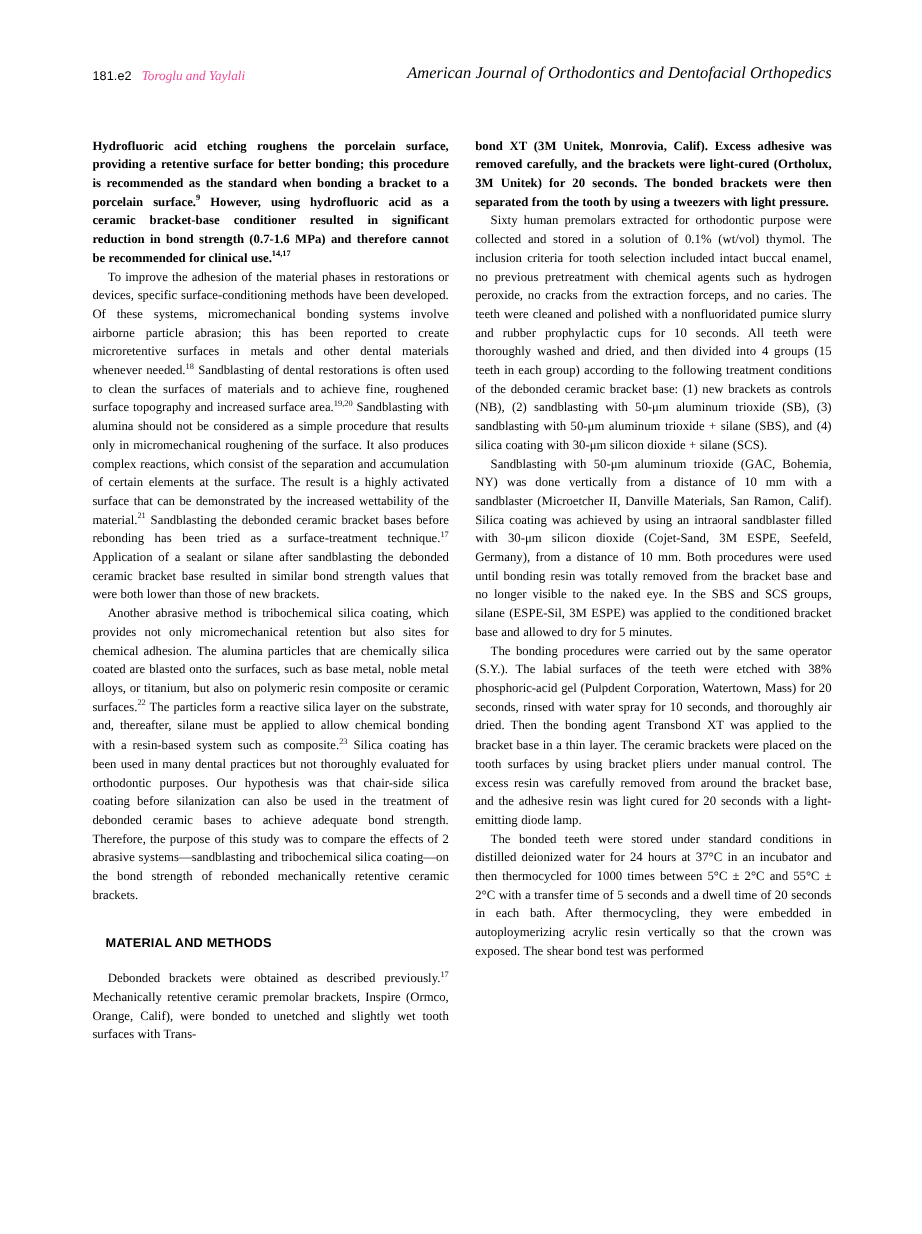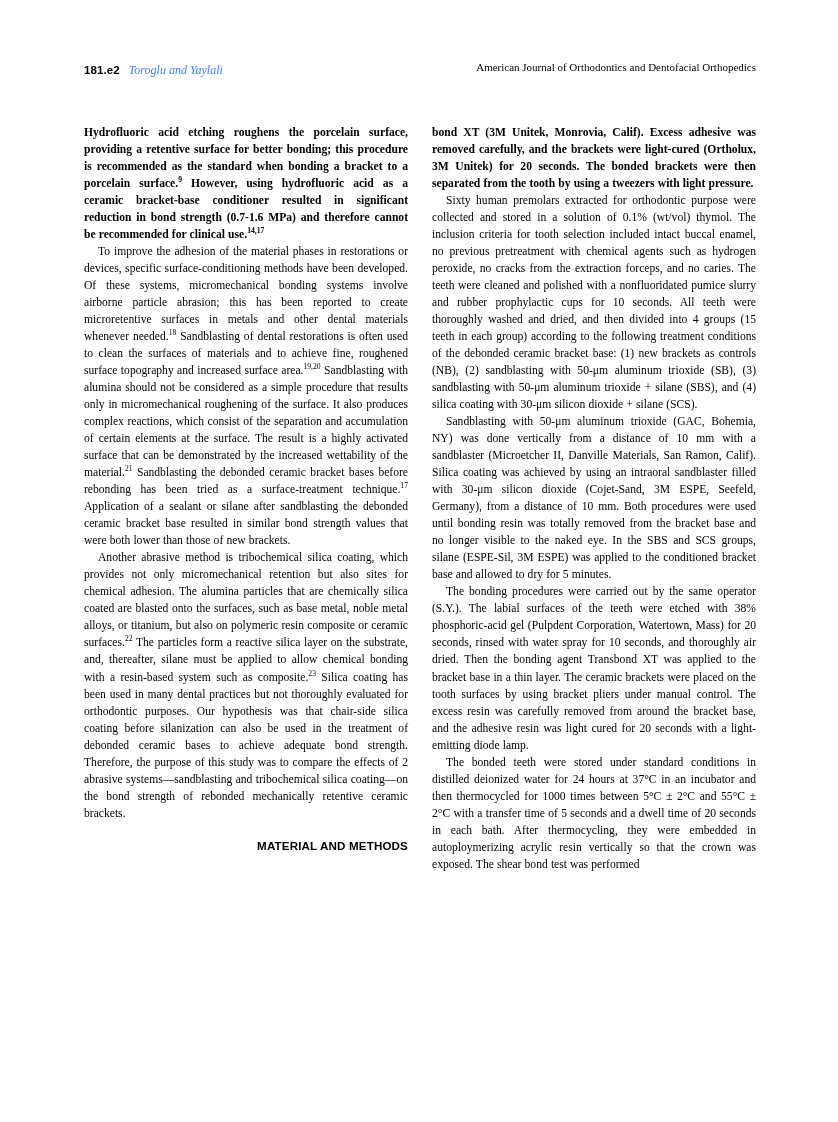--- a/index.html
+++ b/index.html
@@ -26,39 +26,40 @@
     height: 34px;
   }
   .rh-left {
     position: absolute;
     left: 0;
     top: 0;
     white-space: nowrap;
   }
   .rh-folio {
     font-family: "Liberation Sans", "DejaVu Sans", sans-serif;
-    font-weight: bold;
+    font-weight: normal;
     font-size: 11.5px;
     letter-spacing: 0.1px;
     color: #000;
   }
   .rh-authors {
     font-family: "Liberation Serif", "DejaVu Serif", serif;
     font-style: italic;
     font-size: 12px;
     margin-left: 9px;
-    color: #3b82f6;
+    color: #ec4899;
   }
   .rh-right {
     position: absolute;
     right: 0;
     top: 0;
     text-align: right;
     font-family: "Liberation Serif", "DejaVu Serif", serif;
-    font-size: 11px;
+    font-style: italic;
+    font-size: 15px;
     line-height: 15.5px;
     white-space: nowrap;
     color: #000;
   }
 
   
   .body-area {
     position: absolute;
     left: 84px;
     top: 124px;
@@ -86,29 +87,29 @@
   }
   p.para.noindent { text-indent: 0; font-weight: bold; }
 
   sup {
     font-size: 0.66em;
     vertical-align: super;
     line-height: 0;
   }
 
   h2.section-head {
-    margin: 0;
+    margin: 12px;
     font-family: "Liberation Sans", "DejaVu Sans", sans-serif;
     font-weight: bold;
     font-size: 11.6px;
     letter-spacing: 0.15px;
     line-height: 17px;
     padding-top: 15px;
     padding-bottom: 3px;
-    text-align: right;
+    text-align: left;
   }
 </style>
 </head>
 <body>
 
 <div class="page">
 
   <div class="running-head">
     <div class="rh-left">
       <span class="rh-folio">181.e2</span><span class="rh-authors">Toroglu and Yaylali</span>
@@ -119,20 +120,23 @@
   </div>
 
   <div class="body-area">
     <div class="col col-left">
       <div>
           <p class="para noindent">Hydrofluoric acid etching roughens the porcelain surface, providing a retentive surface for better bonding; this procedure is recommended as the standard when bonding a bracket to a porcelain surface.<sup>9</sup> However, using hydrofluoric acid as a ceramic bracket-base conditioner resulted in significant reduction in bond strength (0.7-1.6 MPa) and therefore cannot be recommended for clinical use.<sup>14,17</sup></p>
           <p class="para">To improve the adhesion of the material phases in restorations or devices, specific surface-conditioning methods have been developed. Of these systems, micromechanical bonding systems involve airborne particle abrasion; this has been reported to create microretentive surfaces in metals and other dental materials whenever needed.<sup>18</sup> Sandblasting of dental restorations is often used to clean the surfaces of materials and to achieve fine, roughened surface topography and increased surface area.<sup>19,20</sup> Sandblasting with alumina should not be considered as a simple procedure that results only in micromechanical roughening of the surface. It also produces complex reactions, which consist of the separation and accumulation of certain elements at the surface. The result is a highly activated surface that can be demonstrated by the increased wettability of the material.<sup>21</sup> Sandblasting the debonded ceramic bracket bases before rebonding has been tried as a surface-treatment technique.<sup>17</sup> Application of a sealant or silane after sandblasting the debonded ceramic bracket base resulted in similar bond strength values that were both lower than those of new brackets.</p>
           <p class="para">Another abrasive method is tribochemical silica coating, which provides not only micromechanical retention but also sites for chemical adhesion. The alumina particles that are chemically silica coated are blasted onto the surfaces, such as base metal, noble metal alloys, or titanium, but also on polymeric resin composite or ceramic surfaces.<sup>22</sup> The particles form a reactive silica layer on the substrate, and, thereafter, silane must be applied to allow chemical bonding with a resin-based system such as composite.<sup>23</sup> Silica coating has been used in many dental practices but not thoroughly evaluated for orthodontic purposes. Our hypothesis was that chair-side silica coating before silanization can also be used in the treatment of debonded ceramic bases to achieve adequate bond strength. Therefore, the purpose of this study was to compare the effects of 2 abrasive systems—sandblasting and tribochemical silica coating—on the bond strength of rebonded mechanically retentive ceramic brackets.</p>
         </div>
       <h2 class="section-head">MATERIAL AND METHODS</h2>
+      <div>
+          <p class="para">Debonded brackets were obtained as described previously.<sup>17</sup> Mechanically retentive ceramic premolar brackets, Inspire (Ormco, Orange, Calif), were bonded to unetched and slightly wet tooth surfaces with Trans-</p>
+        </div>
     </div>
     <div class="col col-right">
       <div>
           <p class="para noindent">bond XT (3M Unitek, Monrovia, Calif). Excess adhesive was removed carefully, and the brackets were light-cured (Ortholux, 3M Unitek) for 20 seconds. The bonded brackets were then separated from the tooth by using a tweezers with light pressure.</p>
           <p class="para">Sixty human premolars extracted for orthodontic purpose were collected and stored in a solution of 0.1% (wt/vol) thymol. The inclusion criteria for tooth selection included intact buccal enamel, no previous pretreatment with chemical agents such as hydrogen peroxide, no cracks from the extraction forceps, and no caries. The teeth were cleaned and polished with a nonfluoridated pumice slurry and rubber prophylactic cups for 10 seconds. All teeth were thoroughly washed and dried, and then divided into 4 groups (15 teeth in each group) according to the following treatment conditions of the debonded ceramic bracket base: (1) new brackets as controls (NB), (2) sandblasting with 50-μm aluminum trioxide (SB), (3) sandblasting with 50-μm aluminum trioxide + silane (SBS), and (4) silica coating with 30-μm silicon dioxide + silane (SCS).</p>
           <p class="para">Sandblasting with 50-μm aluminum trioxide (GAC, Bohemia, NY) was done vertically from a distance of 10 mm with a sandblaster (Microetcher II, Danville Materials, San Ramon, Calif). Silica coating was achieved by using an intraoral sandblaster filled with 30-μm silicon dioxide (Cojet-Sand, 3M ESPE, Seefeld, Germany), from a distance of 10 mm. Both procedures were used until bonding resin was totally removed from the bracket base and no longer visible to the naked eye. In the SBS and SCS groups, silane (ESPE-Sil, 3M ESPE) was applied to the conditioned bracket base and allowed to dry for 5 minutes.</p>
           <p class="para">The bonding procedures were carried out by the same operator (S.Y.). The labial surfaces of the teeth were etched with 38% phosphoric-acid gel (Pulpdent Corporation, Watertown, Mass) for 20 seconds, rinsed with water spray for 10 seconds, and thoroughly air dried. Then the bonding agent Transbond XT was applied to the bracket base in a thin layer. The ceramic brackets were placed on the tooth surfaces by using bracket pliers under manual control. The excess resin was carefully removed from around the bracket base, and the adhesive resin was light cured for 20 seconds with a light-emitting diode lamp.</p>
           <p class="para">The bonded teeth were stored under standard conditions in distilled deionized water for 24 hours at 37°C in an incubator and then thermocycled for 1000 times between 5°C ± 2°C and 55°C ± 2°C with a transfer time of 5 seconds and a dwell time of 20 seconds in each bath. After thermocycling, they were embedded in autoploymerizing acrylic resin vertically so that the crown was exposed. The shear bond test was performed</p>
         </div>
     </div>

